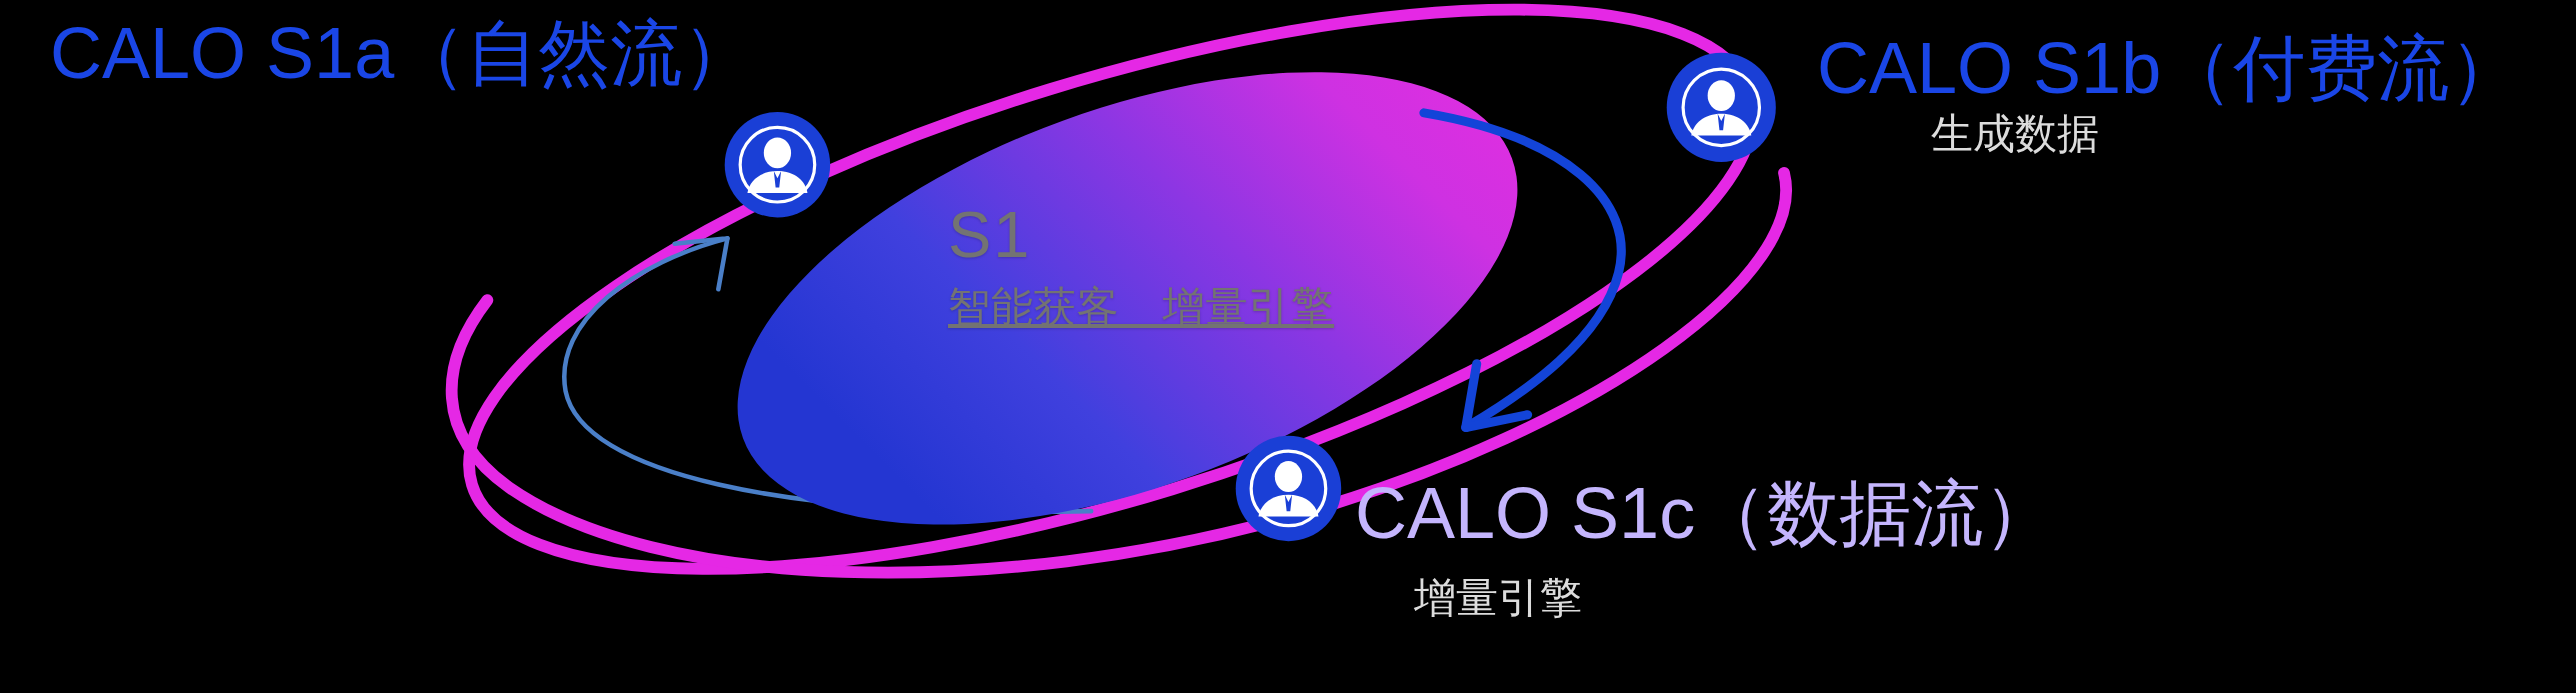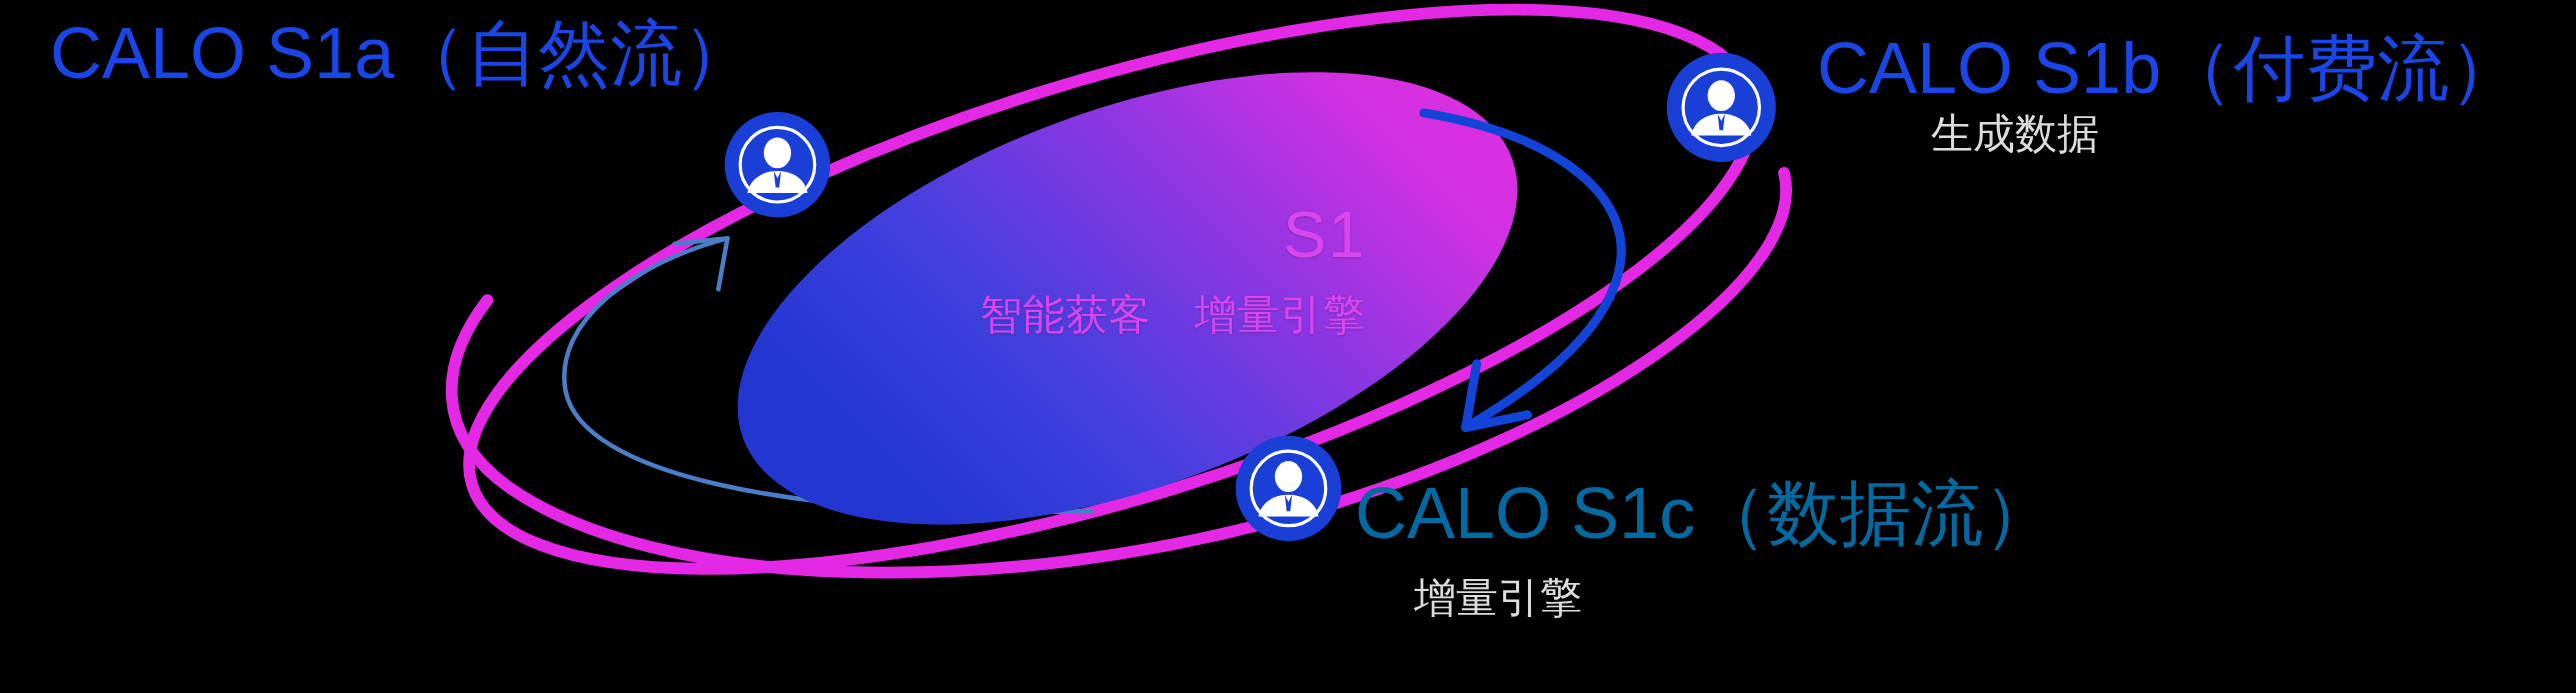--- a/index.html
+++ b/index.html
@@ -31,37 +31,38 @@
     font-size:72px;
     font-weight:400;
     letter-spacing:0px;
   }
   .lbl-sub{
     font-size:42px;
     font-weight:400;
   }
   .core-text{
     position:absolute;
-    text-align:right;
-    color:#d946ef;
+    text-align:left;
+    color:#737373;
     user-select:none;
     text-shadow:0 0.9px 2.7px rgba(0,0,0,.20);
   }
   .core-title{
     font-size:65px;
     font-weight:300;
     letter-spacing:1.8px;
     line-height:1;
   }
   .core-sub{
     font-size:42px;
     font-weight:400;
     letter-spacing:0.9px;
     line-height:1;
-    margin-top:27px;
+    margin-top:19px;
+    text-decoration:underline;
   }
   
   #label-s1a-title{ left:50px;  top:16.4px;  }
   #label-s1a-sub  { left:238px; top:82px;  }
   #label-s1b-title{ left:1817px;top:31px;  }
   #label-s1b-sub  { left:1931px;top:96px;margin-top:16px; }
   #label-s1c-title{ left:1355px;top:476px; }
   #label-s1c-sub  { left:1414px;top:576px; }
   #core-label{
     left:948px; top:202px;
@@ -153,17 +154,17 @@
   <div class="core-text" id="core-label">
     <div class="core-title">S1</div>
     <div class="core-sub">智能获客　增量引擎</div>
   </div>
 
   <div class="lbl lbl-primary" id="label-s1a-title" style="color:#1A46E6">CALO S1a（自然流）</div>
 
   <div class="lbl lbl-primary" id="label-s1b-title" style="color:#1A46E6">CALO S1b（付费流）</div>
   <div class="lbl lbl-sub" id="label-s1b-sub" style="color:#DCDCDC">生成数据</div>
 
-  <div class="lbl lbl-primary" id="label-s1c-title" style="color:#0369a1">CALO S1c（数据流）</div>
+  <div class="lbl lbl-primary" id="label-s1c-title" style="color:#c4b5fd">CALO S1c（数据流）</div>
   <div class="lbl lbl-sub" id="label-s1c-sub" style="color:#DCDCDC">增量引擎</div>
 
 </div>
 
 
 </body></html>

